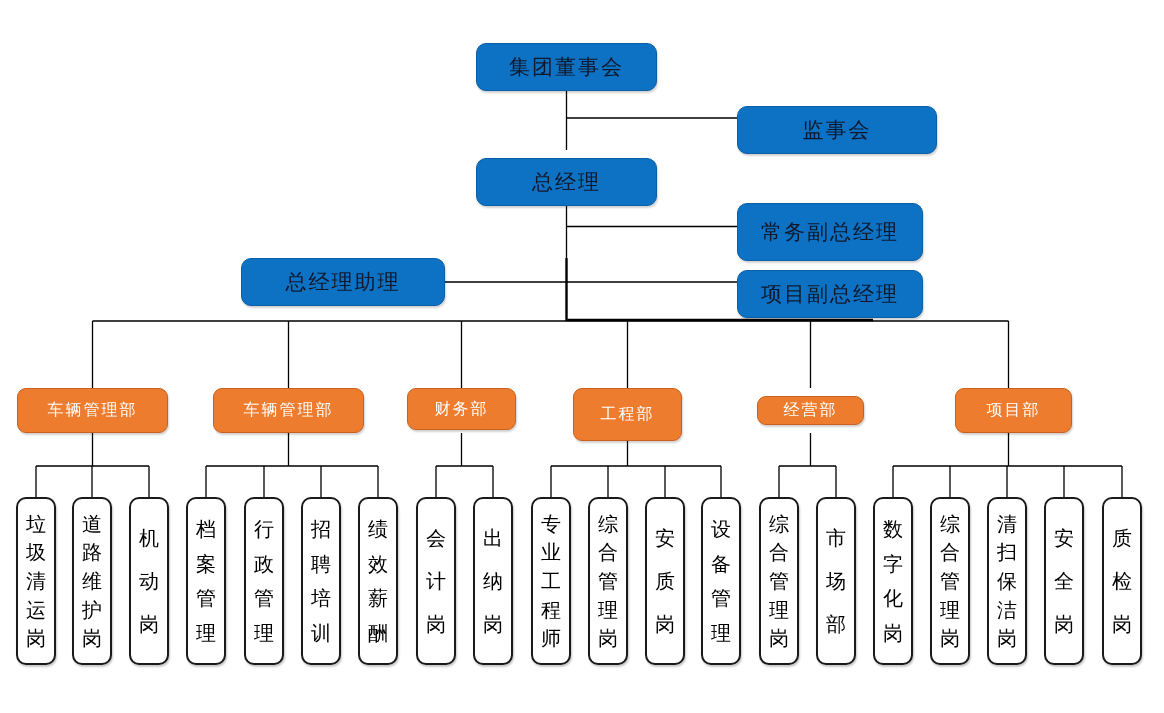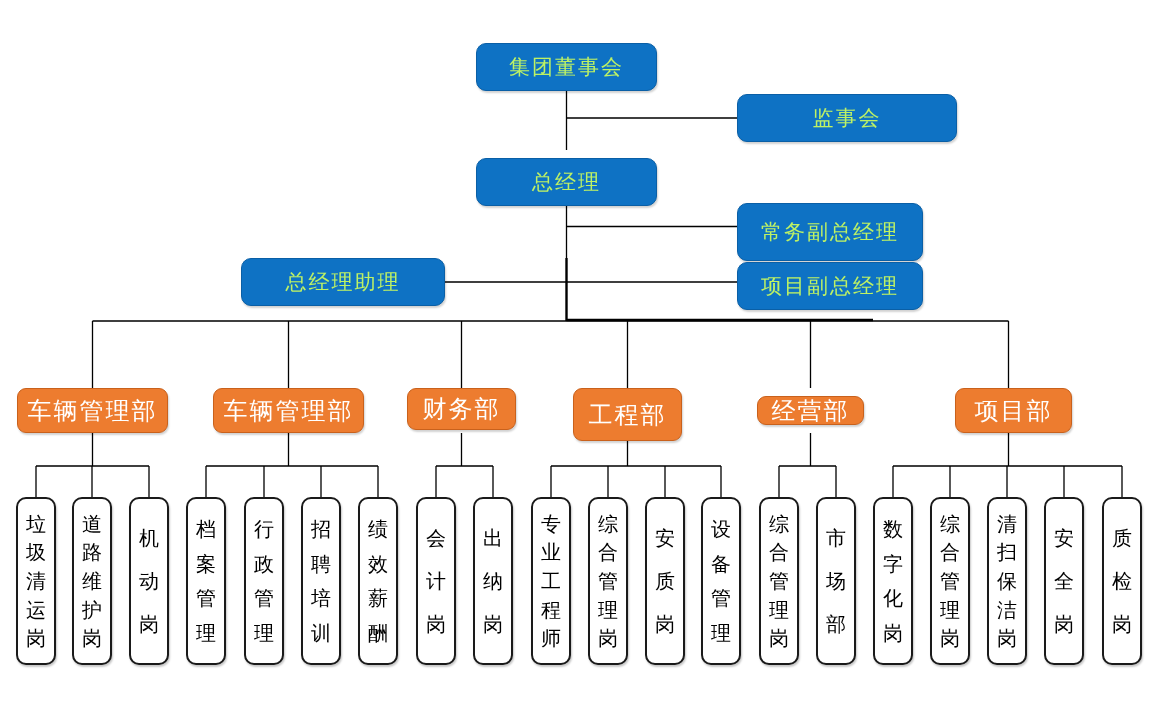--- a/index.html
+++ b/index.html
@@ -10,28 +10,28 @@
   .connectors{position:absolute;left:0;top:0;}
   .node{
     position:absolute;box-sizing:border-box;
     display:flex;align-items:center;justify-content:center;
     text-align:center;
   }
   .exec{
     background:var(--exec,#0E72C4);
     border:1px solid #0A5FA6;
     border-radius:10px;
-    color:#bef264;font-size:21px;letter-spacing:2px;
+    color:#0f172a;font-size:21px;letter-spacing:2px;
     box-shadow:1px 2px 2px rgba(0,0,0,.18);
   }
   .dept{
     background:var(--dept,#ED7C2F);
     border:1px solid #C9611C;
     border-radius:9px;
-    color:#ffffff;font-size:24px;letter-spacing:2px;
+    color:#ffffff;font-size:16px;letter-spacing:2px;
     box-shadow:1px 2px 2px rgba(0,0,0,.18);
   }
   .leaf{
     background:#ffffff;
     border:2px solid var(--leafborder,#1A1A1A);
     border-radius:10px;
     color:#000000;font-size:20px;
     flex-direction:column;justify-content:space-evenly;
     padding:6px 0;
     box-shadow:1px 2px 2px rgba(0,0,0,.22);
@@ -56,25 +56,25 @@
       M92.5 433 V466 M36 466 H149 M36 466 V497 M92 466 V497 M149 466 V497
       M288.5 433 V466 M206 466 H378 M206 466 V497 M264 466 V497 M321 466 V497 M378 466 V497
       M461.5 433 V466 M436 466 H493 M436 466 V497 M493 466 V497
       M627.5 433 V466 M551 466 H721 M551 466 V497 M608 466 V497 M665 466 V497 M721 466 V497
       M810.5 433 V466 M779 466 H836 M779 466 V497 M836 466 V497
       M1008.5 433 V466 M893 466 H1122 M893 466 V497 M950 466 V497 M1007 466 V497 M1064 466 V497 M1122 466 V497"></path>
     <path fill="none" stroke="#000000" stroke-width="2.4" d="M566.5 258 V321 M566.5 320 H873"></path>
   </svg>
 
   <div class="node exec" style="left:476px;top:43px;width:181px;height:48px">集团董事会</div>
-  <div class="node exec" style="left:737px;top:94px;width:220px;height:48px">监事会</div>
+  <div class="node exec" style="left:737px;top:106px;width:200px;height:48px">监事会</div>
   <div class="node exec" style="left:476px;top:158px;width:181px;height:48px">总经理</div>
   <div class="node exec" style="left:737px;top:203px;width:186px;height:58px">常务副总经理</div>
   <div class="node exec" style="left:241px;top:258px;width:204px;height:48px">总经理助理</div>
-  <div class="node exec" style="left:737px;top:262px;width:186px;height:48px">项目副总经理</div>
+  <div class="node exec" style="left:737px;top:270px;width:186px;height:48px">项目副总经理</div>
 
   <div class="node dept" style="left:17px;top:388px;width:151px;height:45px">车辆管理部</div>
   <div class="node dept" style="left:213px;top:388px;width:151px;height:45px">车辆管理部</div>
   <div class="node dept" style="left:407px;top:388px;width:109px;height:42px">财务部</div>
   <div class="node dept" style="left:573px;top:388px;width:109px;height:53px">工程部</div>
   <div class="node dept" style="left:757px;top:396px;width:107px;height:29px">经营部</div>
   <div class="node dept" style="left:955px;top:388px;width:117px;height:45px">项目部</div>
 
   <div class="node leaf" style="left:16px;top:497px;width:40px;height:168px">
       <span>垃</span>

